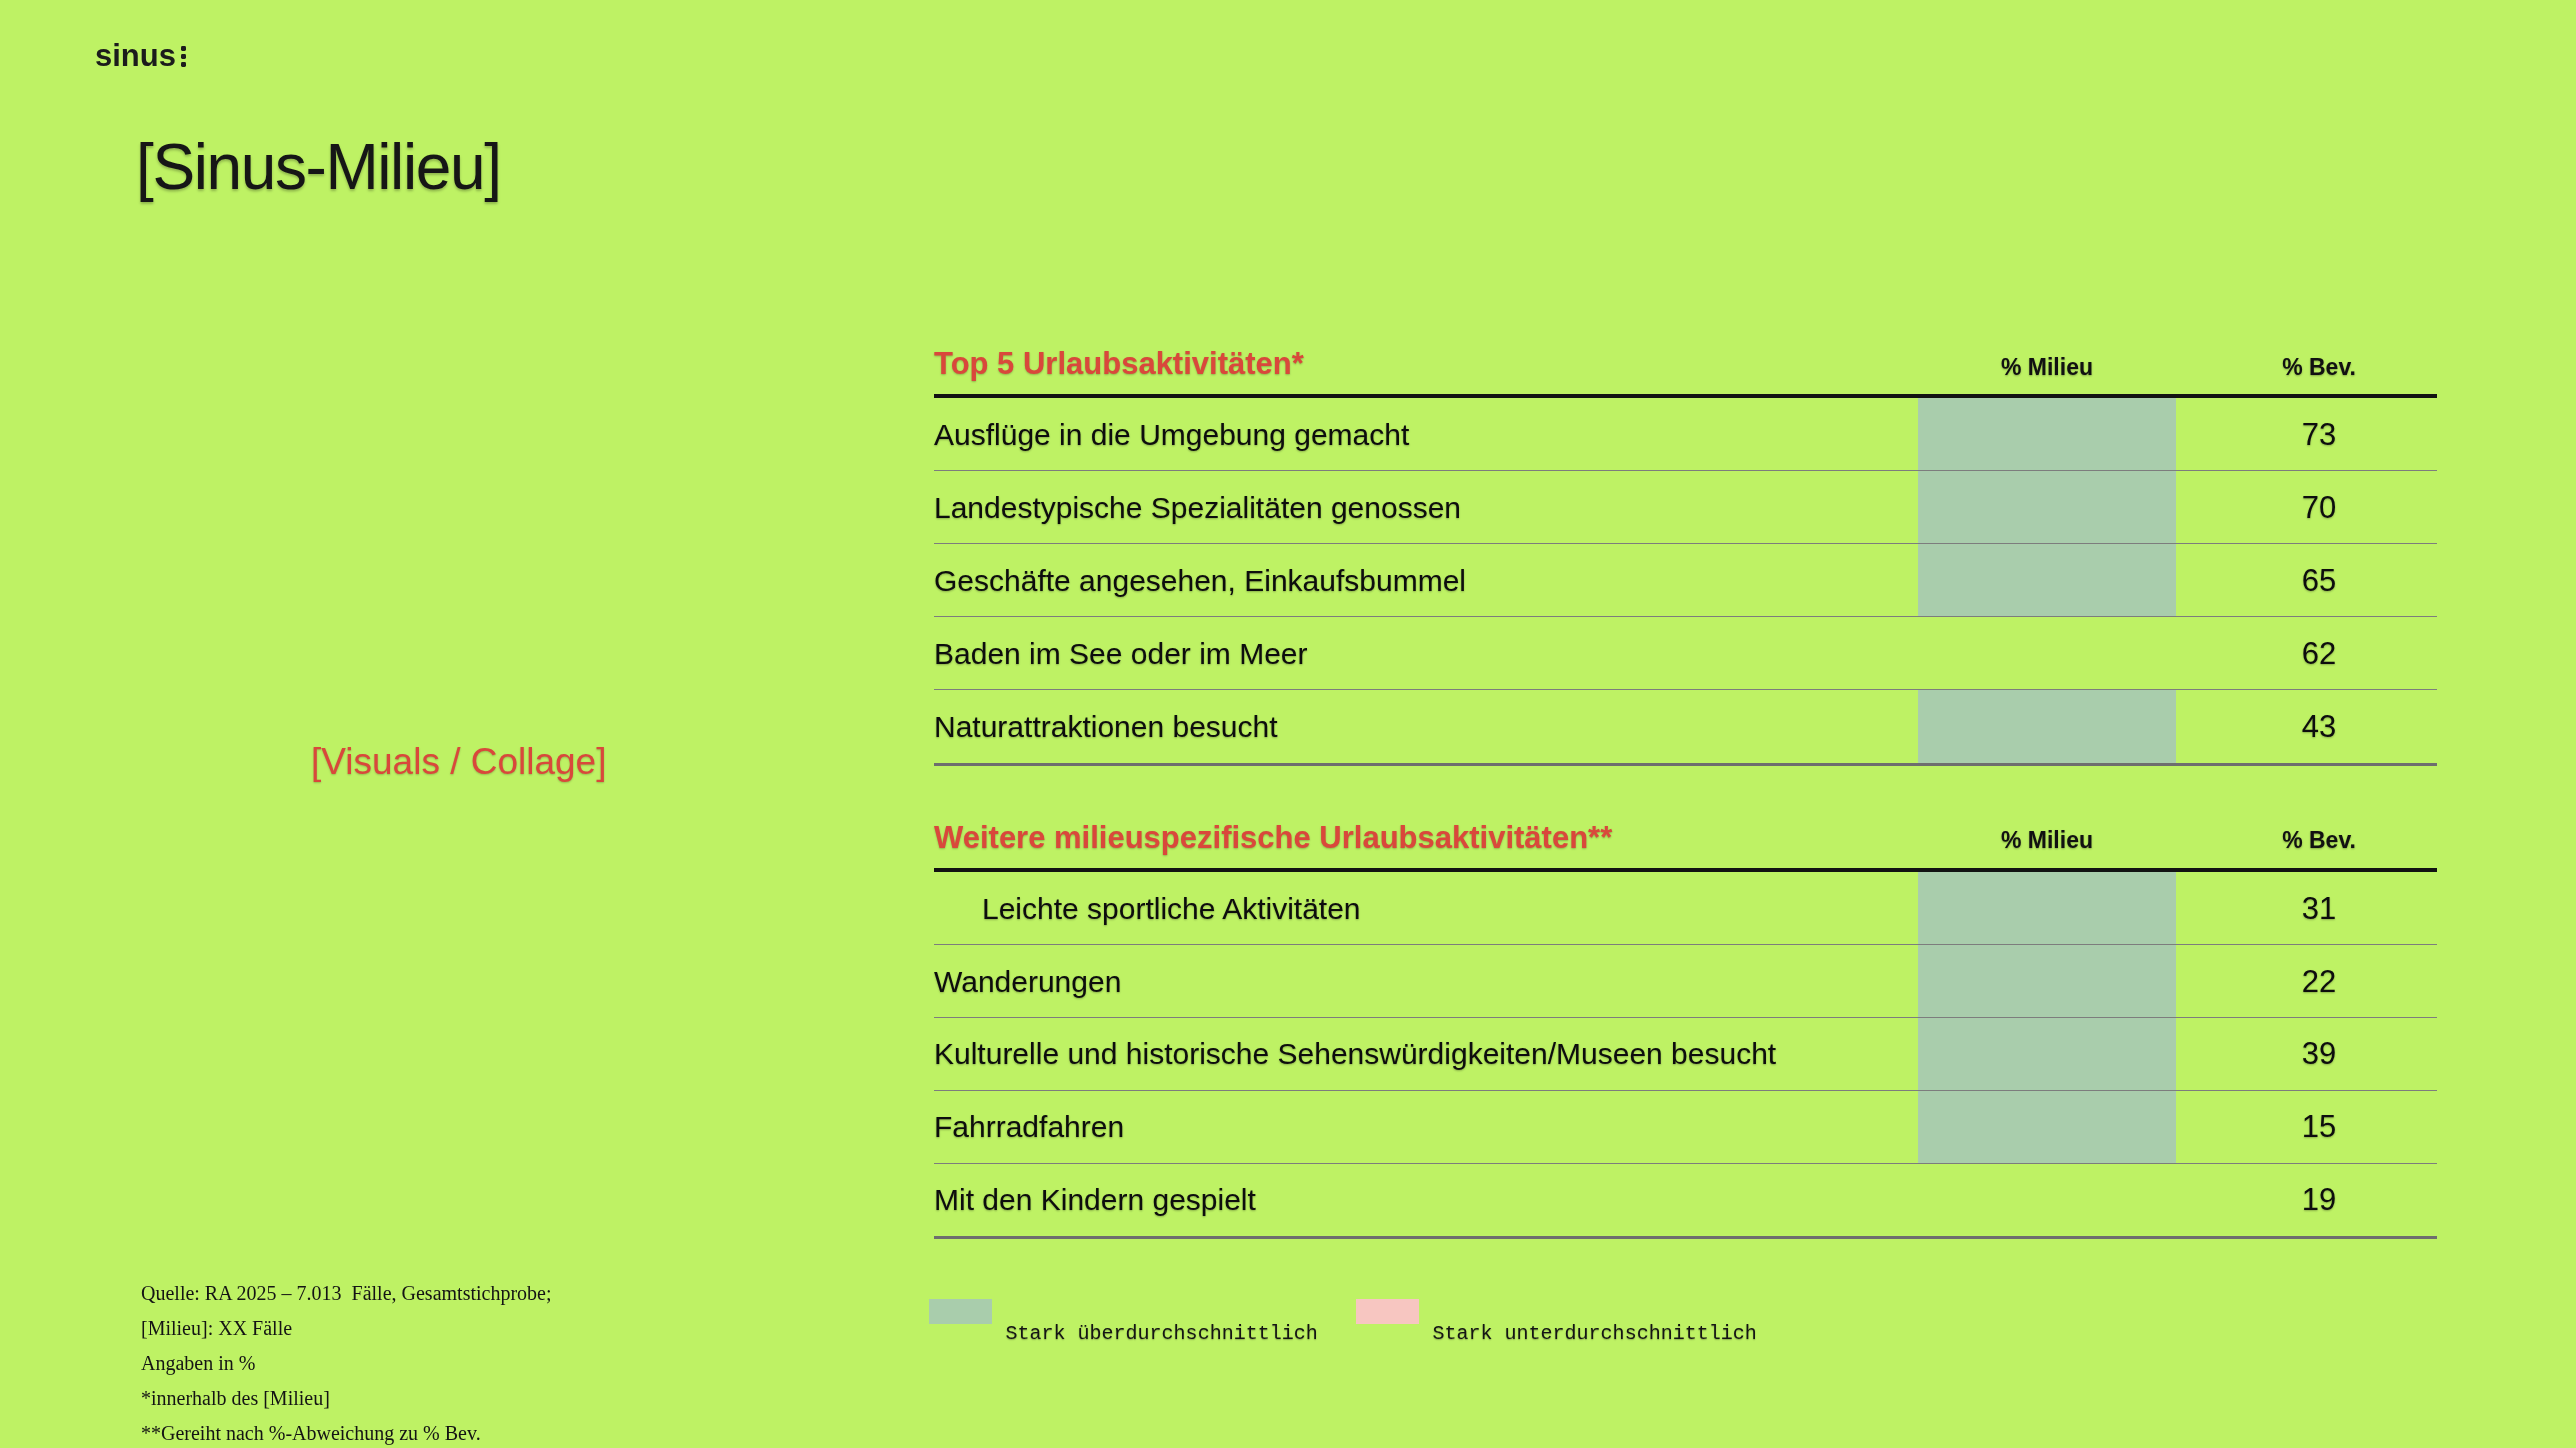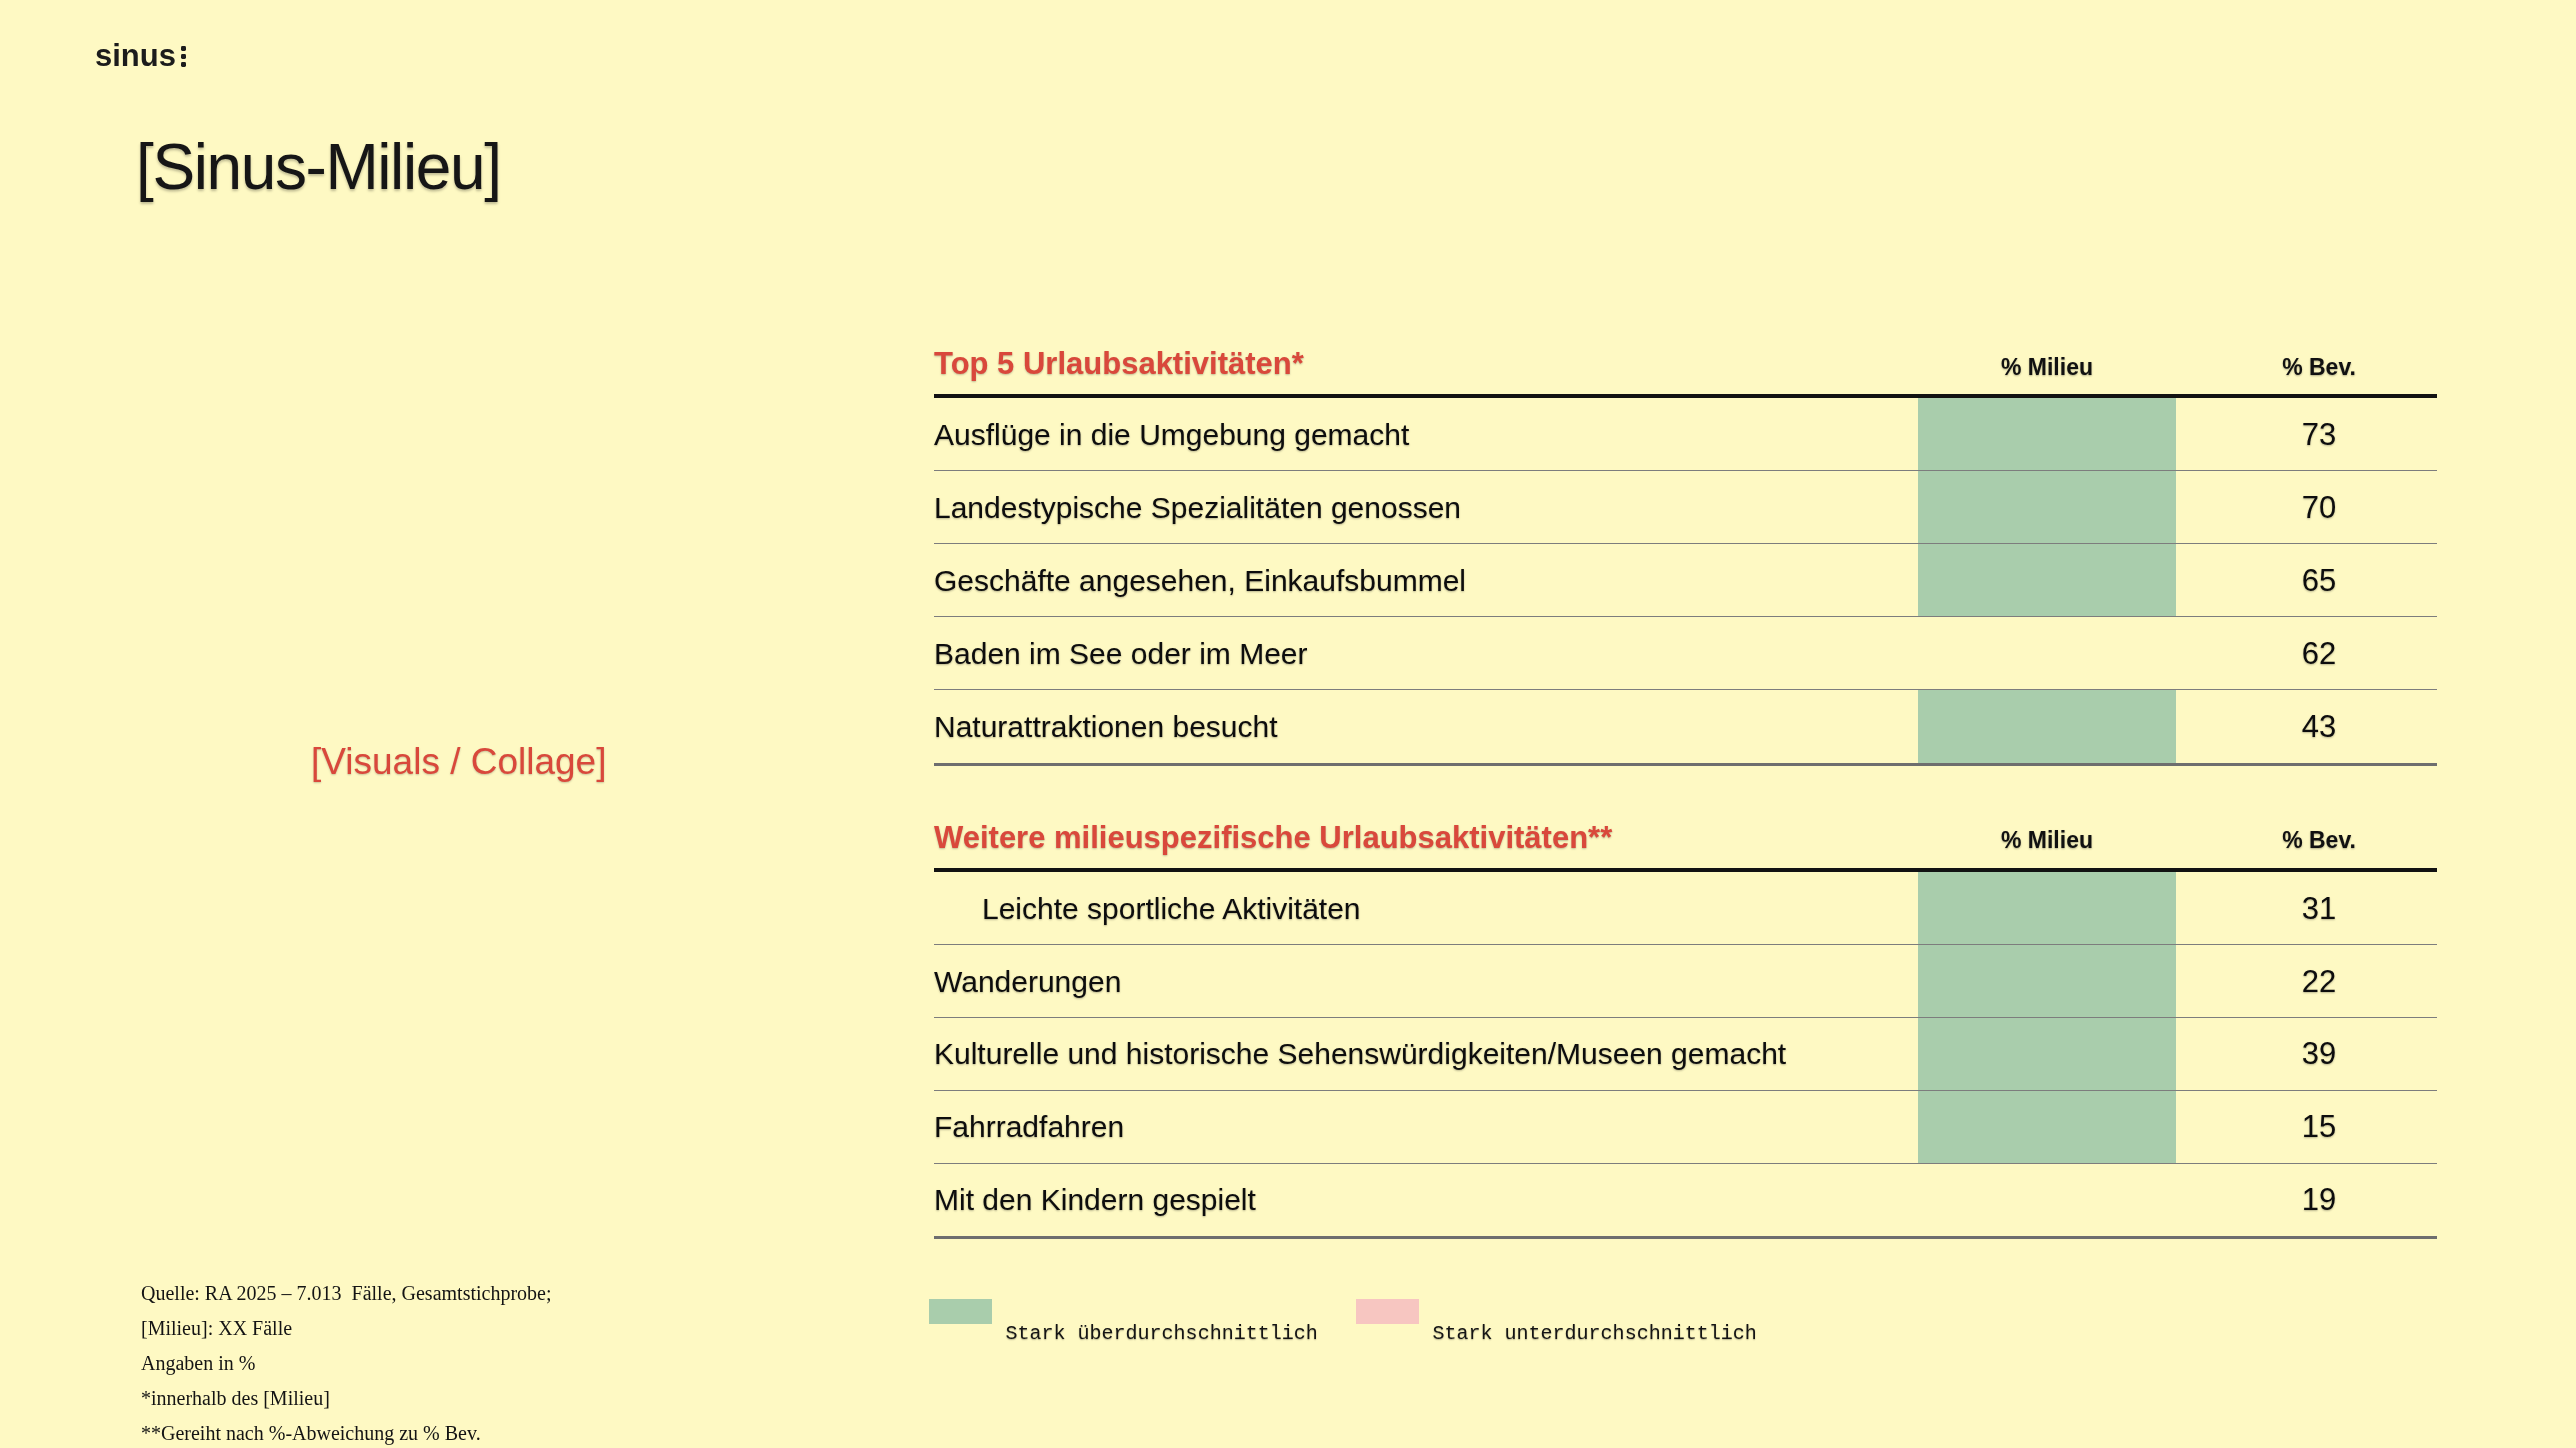--- a/index.html
+++ b/index.html
@@ -1,17 +1,17 @@
 <!DOCTYPE html>
 <html style="--accent: #d9483b; --green: #a9cdac; --pink: #f7c6c1;font-size:11px"><head>
 <meta charset="utf-8">
 <style>
   html,body { margin:0; padding:0; background:#ffffff; }
   body { width:2576px; height:1449px; font-family:"Liberation Sans", sans-serif; }
-  .slide { position:relative; width:2576px; height:1449px; background:#fef9c3; overflow:hidden; }
+  .slide { position:relative; width:2576px; height:1449px; background:#bef264; overflow:hidden; }
 
   
   .logo { position:absolute; left:95px; top:40px; display:flex; align-items:flex-start; }
   .logo-text { font-size:31px; font-weight:700; color:#1c1c1c; letter-spacing:0px; line-height:1; }
   .logo-dots { display:flex; flex-direction:column; gap:2.7px; margin-left:4.8px; margin-top:5.5px; }
   .logo-dots i { display:block; width:5.5px; height:5.5px; background:#1c1c1c; border-radius:1.4px; }
 
   
   .title { position:absolute; left:136px; top:129px; font-size:64px; font-weight:400;
            color:#161616; letter-spacing:-1.4px; line-height:1.2;
@@ -97,21 +97,21 @@
         <div class="t-line" style="left: 934px; top: 868px; width: 1503px; height: 4.1px; background: rgb(18, 18, 18);"></div>
         <div class="t-green" style="left: 1918px; top: 872px; width: 258px; height: 73px; background: var(--green);"></div>
         <div class="t-label" style="left: 934px; top: 872px; width: 971px; height: 73px; margin-left: 48px;">Leichte sportliche Aktivitäten</div>
         <div class="t-value" style="left: 2215px; top: 872px; width: 208px; height: 73px;">31</div>
         <div class="t-line" style="left: 934px; top: 944px; width: 1503px; height: 1.4px; background: rgb(125, 125, 125);"></div>
         <div class="t-green" style="left: 1918px; top: 945px; width: 258px; height: 73px; background: var(--green);"></div>
         <div class="t-label" style="left: 934px; top: 945px; width: 971px; height: 73px;">Wanderungen</div>
         <div class="t-value" style="left: 2215px; top: 945px; width: 208px; height: 73px;">22</div>
         <div class="t-line" style="left: 934px; top: 1017px; width: 1503px; height: 1.4px; background: rgb(125, 125, 125);"></div>
         <div class="t-green" style="left: 1918px; top: 1017px; width: 258px; height: 73px; background: var(--green);"></div>
-        <div class="t-label" style="left: 934px; top: 1017px; width: 971px; height: 73px;">Kulturelle und historische Sehenswürdigkeiten/Museen gemacht</div>
+        <div class="t-label" style="left: 934px; top: 1017px; width: 971px; height: 73px;">Kulturelle und historische Sehenswürdigkeiten/Museen besucht</div>
         <div class="t-value" style="left: 2215px; top: 1017px; width: 208px; height: 73px;">39</div>
         <div class="t-line" style="left: 934px; top: 1090px; width: 1503px; height: 1.4px; background: rgb(125, 125, 125);"></div>
         <div class="t-green" style="left: 1918px; top: 1090px; width: 258px; height: 73px; background: var(--green);"></div>
         <div class="t-label" style="left: 934px; top: 1090px; width: 971px; height: 73px;">Fahrradfahren</div>
         <div class="t-value" style="left: 2215px; top: 1090px; width: 208px; height: 73px;">15</div>
         <div class="t-line" style="left: 934px; top: 1163px; width: 1503px; height: 1.4px; background: rgb(125, 125, 125);"></div>
         <div class="t-label" style="left: 934px; top: 1163px; width: 971px; height: 73px;">Mit den Kindern gespielt</div>
         <div class="t-value" style="left: 2215px; top: 1163px; width: 208px; height: 73px;">19</div>
         <div class="t-line" style="left: 934px; top: 1236px; width: 1503px; height: 2.7px; background: rgb(110, 110, 110);"></div>
       </div>

